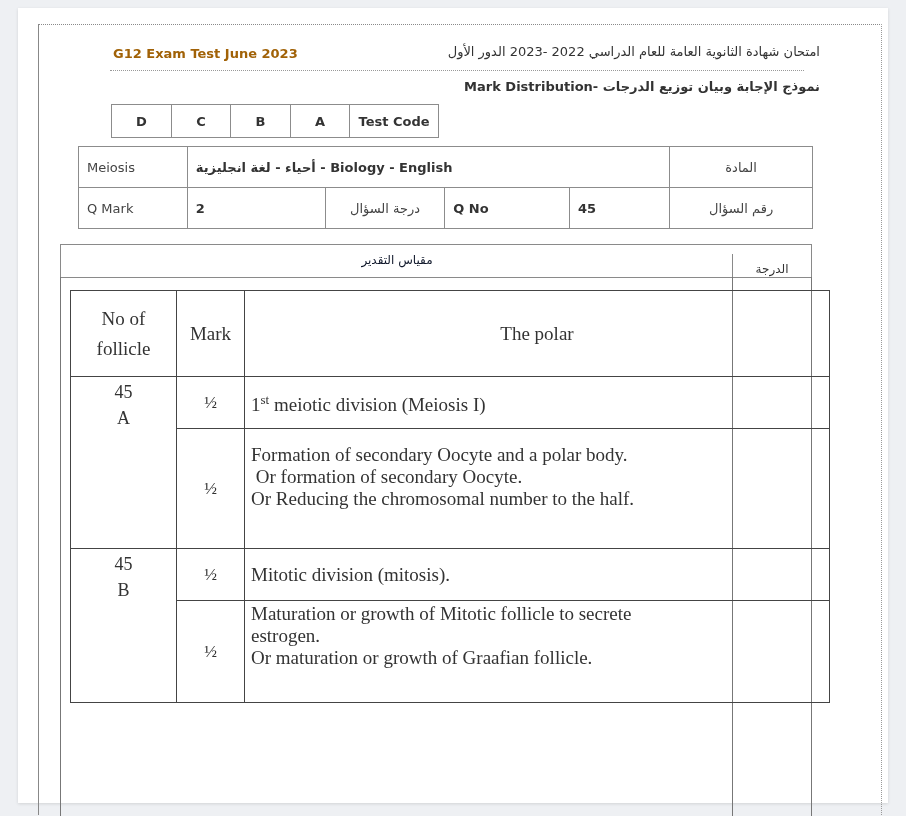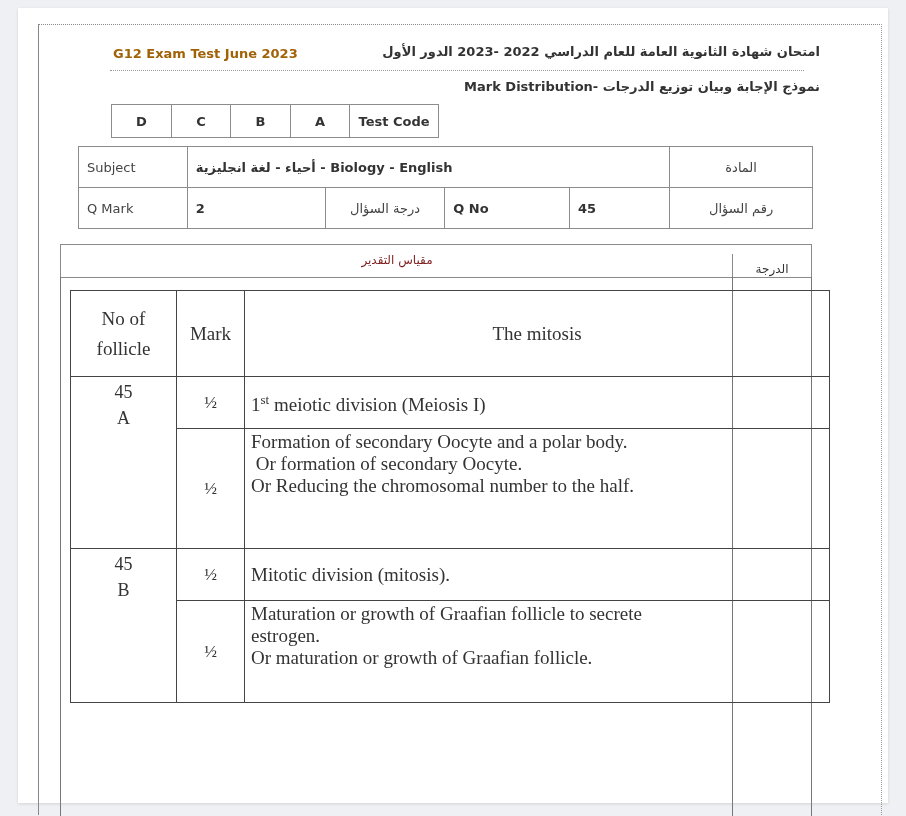--- a/index.html
+++ b/index.html
@@ -13,21 +13,21 @@
   }
   .frame {
     position: absolute; left: 20px; top: 16px; width: 842px; height: 790px;
     border-left: 1.5px solid #888; border-top: 1.5px dotted #8a8a8a; border-right: 1.5px dotted #9a9a9a;
   }
   .hdr-left {
     position: absolute; left: 113px; top: 46px; font-size: 13px; font-weight: bold; color: #a16207;
   }
   .hdr-right {
     position: absolute; right: 86px; top: 44px; font-size: 13px; color: #333; direction: rtl;
-    font-weight: bold;
+    font-weight: normal;
   }
   .hdr-rule {
     position: absolute; left: 110px; top: 70px; width: 694px; border-top: 1px dotted #999;
   }
   .hdr-sub {
     position: absolute; right: 86px; top: 79px; font-size: 13px; font-weight: bold; color: #333; direction: rtl; margin-left: 18px;
   }
   table { border-collapse: collapse; }
   .code-tbl { position: absolute; left: 111px; top: 104px; }
   .code-tbl td {
@@ -41,21 +41,21 @@
   .meta-tbl .c { font-weight: bold; color: #333; }
   .meta-tbl .r { text-align: center; direction: rtl; }
   .outer-tbl {
     position: absolute; left: 60px; top: 244px; width: 752px; height: 570px;
   }
   .outer-head {
     position: absolute; left: 0; top: 0; width: 750px; height: 32px;
     border: 1.5px solid #8a8a8a;
   }
   .outer-head .title {
-    position: absolute; left: 0; width: 672px; top: 8px; text-align: center; font-size: 12px; direction: rtl; color: #7f1d1d;
+    position: absolute; left: 0; width: 672px; top: 8px; text-align: center; font-size: 12px; direction: rtl; color: #0f172a;
   }
   .outer-head .grade {
     position: absolute; right: 0; top: 0; width: 78px; height: 32px; border-left: 1.5px solid #8a8a8a;
     text-align: center; line-height: 30px; font-size: 12px; direction: rtl; color: #333; margin-top: 9px;
   }
   .vline { position: absolute; top: 33px; height: 540px; border-left: 1.5px solid #777; }
   .ans-tbl {
     position: absolute; left: 70px; top: 290px; width: 760px; border: 1.8px solid #333;
     font-family: "Liberation Serif", serif; color: #333;
   }
@@ -86,21 +86,21 @@
     <td style="width:59px">B</td>
     <td style="width:58px">A</td>
     <td style="width:88px">Test Code</td>
   </tr>
 </tbody>
   </table>
 
 <table class="meta-tbl">
   <tbody>
       <tr>
-    <td style="width:93px">Subject</td>
+    <td style="width:93px">Meiosis</td>
     <td colspan="4" class="c">أحياء - لغة انجليزية - Biology - English</td>
     <td style="width:128px" class="r">المادة</td>
   </tr>
   <tr>
     <td>Q Mark</td>
     <td style="width:124px" class="c">2</td>
     <td style="width:104px" class="r">درجة السؤال</td>
     <td style="width:110px" class="c">Q No</td>
     <td style="width:85px" class="c">45</td>
     <td class="r">رقم السؤال</td>
@@ -119,50 +119,50 @@
 </div>
 
 <table class="ans-tbl">
   <tbody>
       <tr style="height:86px">
     <td class="hd" style="width:105px">
       <span>No of</span><br>
       <span>follicle</span>
     </td>
     <td class="hd" style="width:67px">Mark</td>
-    <td class="hd">The mitosis</td>
+    <td class="hd">The polar</td>
   </tr>
 
   <tr style="height:52px">
     <td rowspan="2" class="qno">
       <span>45</span><br>
       <span>A</span>
     </td>
     <td class="mk">½</td>
     <td class="tx"><span>1</span><sup>st</sup><span> meiotic division (Meiosis I)</span></td>
   </tr>
   <tr style="height:120px">
     <td class="mk">½</td>
-    <td class="tx" style="vertical-align:top;padding-top:2px">
+    <td class="tx" style="vertical-align:top;padding-top:15px">
       <div>Formation of secondary Oocyte and a polar body.</div>
       <div style="white-space:pre"> Or formation of secondary Oocyte.</div>
       <div>Or Reducing the chromosomal number to the half.</div>
     </td>
   </tr>
 
   <tr style="height:52px">
     <td rowspan="2" class="qno">
       <span>45</span><br>
       <span>B</span>
     </td>
     <td class="mk">½</td>
     <td class="tx">Mitotic division (mitosis).</td>
   </tr>
   <tr style="height:102px">
     <td class="mk">½</td>
     <td class="tx" style="vertical-align:top;padding-top:2px">
-      <div>Maturation or growth of Graafian follicle to secrete</div>
+      <div>Maturation or growth of Mitotic follicle to secrete</div>
       <div>estrogen.</div>
       <div>Or maturation or growth of Graafian follicle.</div>
     </td>
   </tr>
 </tbody>
   </table>
 
 </body></html>

